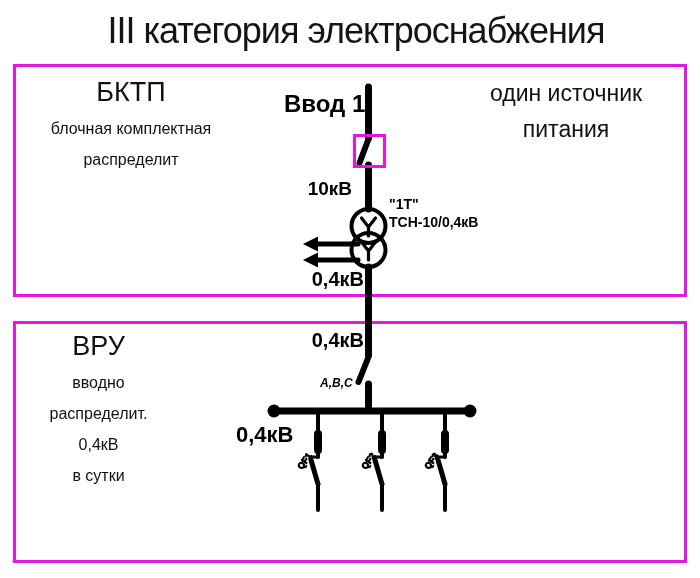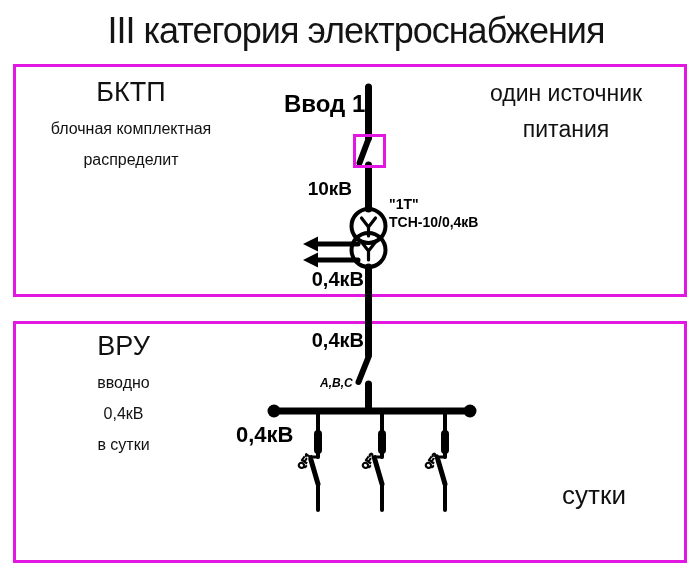--- a/index.html
+++ b/index.html
@@ -63,28 +63,28 @@
       <div class="line">блочная комплектная</div>
       <div class="line">распределит</div>
     </div>
     <div class="txtblock big" style="left:445px; top:8px; width:210px;">
       <div class="line">один источник</div>
       <div class="line">питания</div>
     </div>
   </div>
 
   <div class="frame frame-bot">
-    <div class="txtblock" style="left:0px; top:7px; width:165px;margin-left:25px;">
+    <div class="txtblock" style="left:0px; top:7px; width:165px;">
       <div class="heading">ВРУ</div>
       <div class="line">вводно</div>
+      <div class="line">распределит.</div>
       <div class="line">0,4кВ</div>
       <div class="line">в сутки</div>
     </div>
     <div class="txtblock huge" style="left:487px; top:150px; width:182px;">
-      <div class="line">сутки</div>
     </div>
   </div>
 
   <svg class="schematic" width="700" height="578" viewBox="0 0 700 578" stroke="#000" fill="none" stroke-linecap="round">
 
     <g>
       <path d="M368.5 87 V138" stroke-width="7"></path>
       <path d="M368.5 165 V209" stroke-width="7"></path>
     </g>
 

